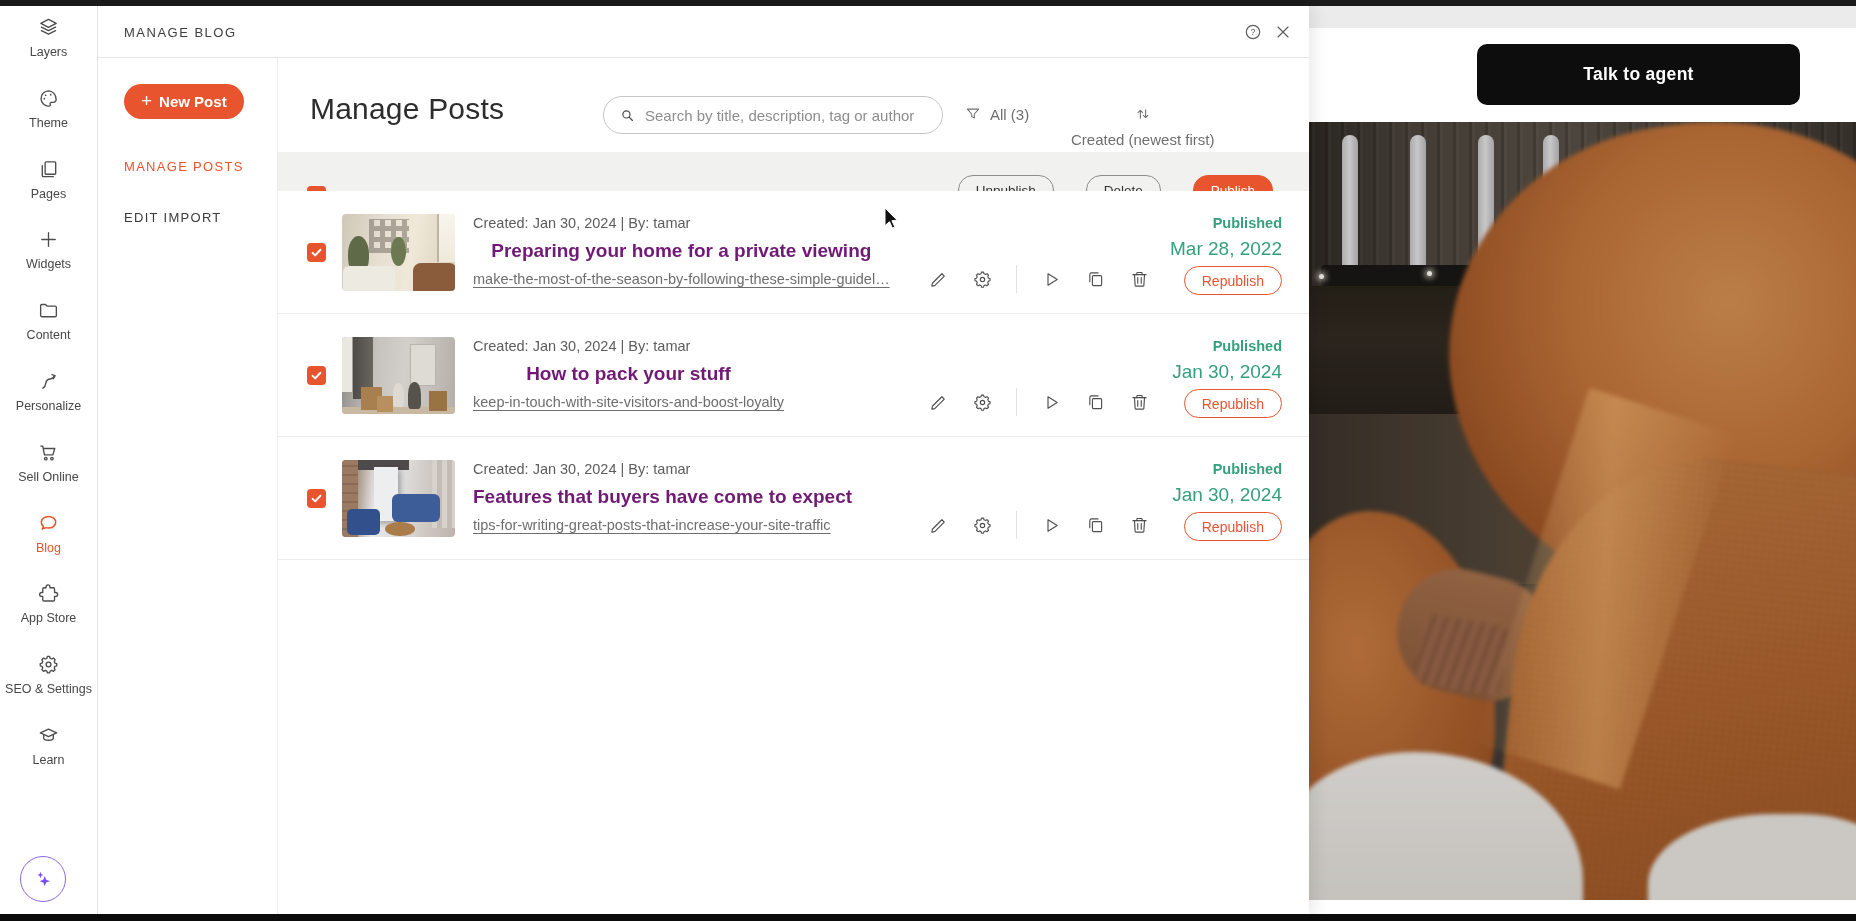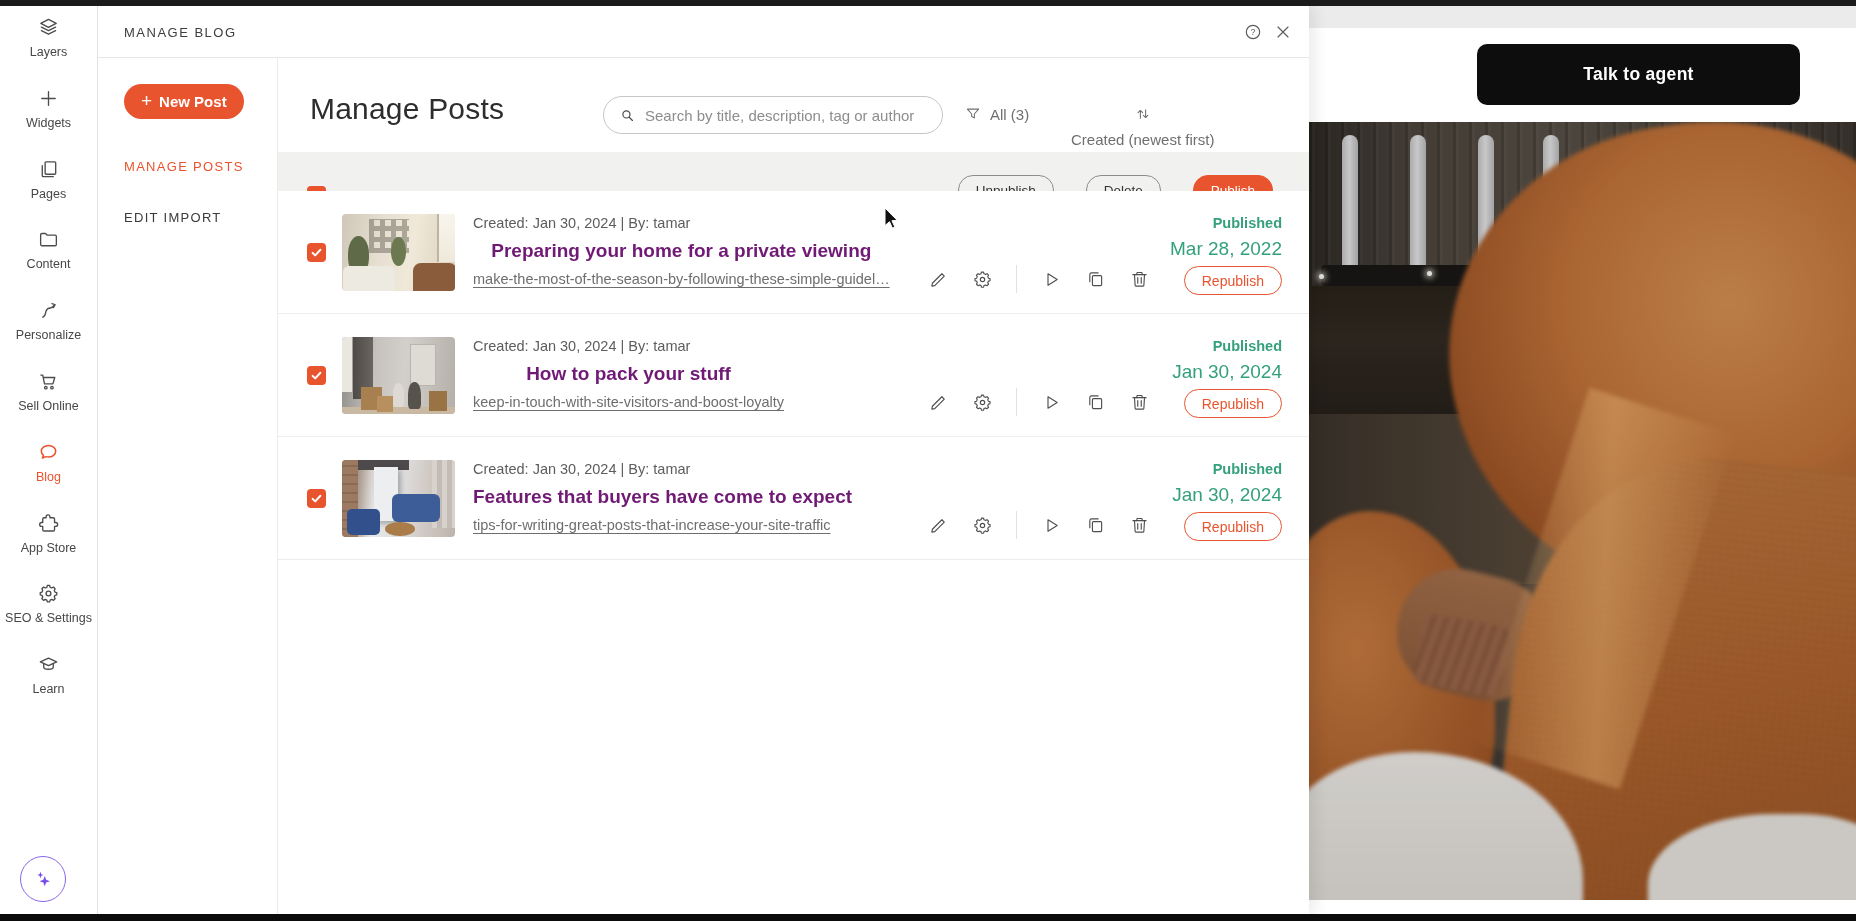--- a/index.html
+++ b/index.html
@@ -149,30 +149,39 @@
       <div class="side-item">
         <svg viewBox="0 0 24 24">
             <path d="M12 3.6 20 7.7 12 11.8 4 7.7z"></path>
             <path d="M4.6 11.6 12 15.3 19.4 11.6"></path>
             <path d="M4.6 15.3 12 19 19.4 15.3"></path>
           </svg>
         <span class="lbl">Layers</span>
       </div>
       <div class="side-item">
         <svg viewBox="0 0 24 24">
-            <path d="M12 5v14M5 12h14"></path>
-          </svg>
-        <span class="lbl">Widgets</span>
+            <path d="M12 4a8 8 0 1 0 .4 16c1.3 0 1.8-.9 1.4-1.8-.5-1.1.2-2.2 1.4-2.2h1.9A2.9 2.9 0 0 0 20 13c0-5-3.6-9-8-9z"></path>
+            <circle cx="9" cy="8.6" r=".9" fill="#4c4c4c" stroke="none"></circle>
+            <circle cx="14.3" cy="8" r=".9" fill="#4c4c4c" stroke="none"></circle>
+            <circle cx="7.6" cy="12.2" r=".9" fill="#4c4c4c" stroke="none"></circle>
+          </svg>
+        <span class="lbl">Theme</span>
       </div>
       <div class="side-item">
         <svg viewBox="0 0 24 24">
             <rect x="8.5" y="4" width="11" height="13" rx="1"></rect>
             <path d="M5.5 8v10.5c0 .6.4 1 1 1H17"></path>
           </svg>
         <span class="lbl">Pages</span>
+      </div>
+      <div class="side-item">
+        <svg viewBox="0 0 24 24">
+            <path d="M12 5v14M5 12h14"></path>
+          </svg>
+        <span class="lbl">Widgets</span>
       </div>
       <div class="side-item">
         <svg viewBox="0 0 24 24">
             <path d="M3.8 7c0-.7.6-1.3 1.3-1.3h3.8l1.8 1.8h8.2c.7 0 1.3.6 1.3 1.3v8.4c0 .7-.6 1.3-1.3 1.3H5.1c-.7 0-1.3-.6-1.3-1.3z"></path>
           </svg>
         <span class="lbl">Content</span>
       </div>
       <div class="side-item">
         <svg viewBox="0 0 24 24">
             <path d="M6 19c4.2-1 1.6-6.2 5-8.7 2.8-2 4.5.6 6.8-3.6"></path>

